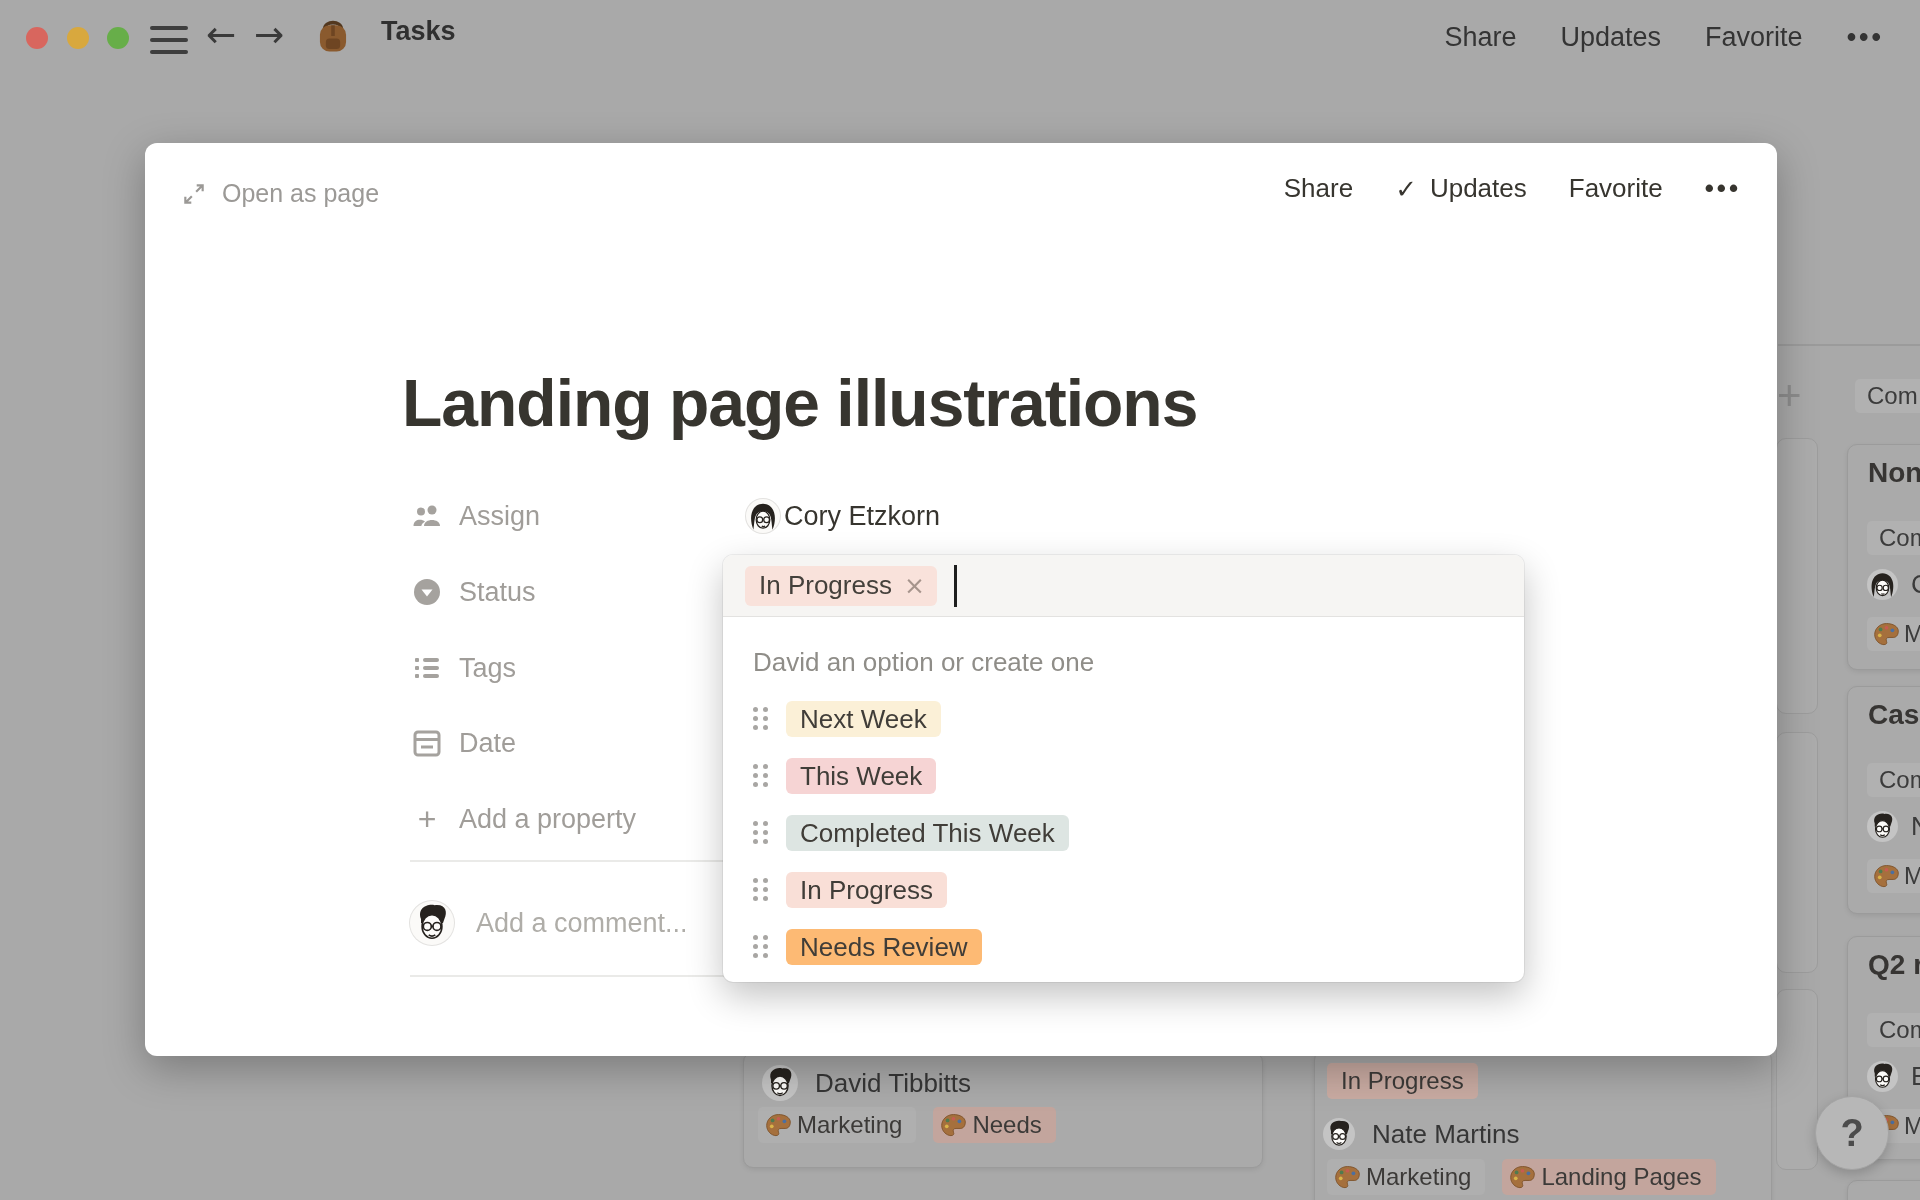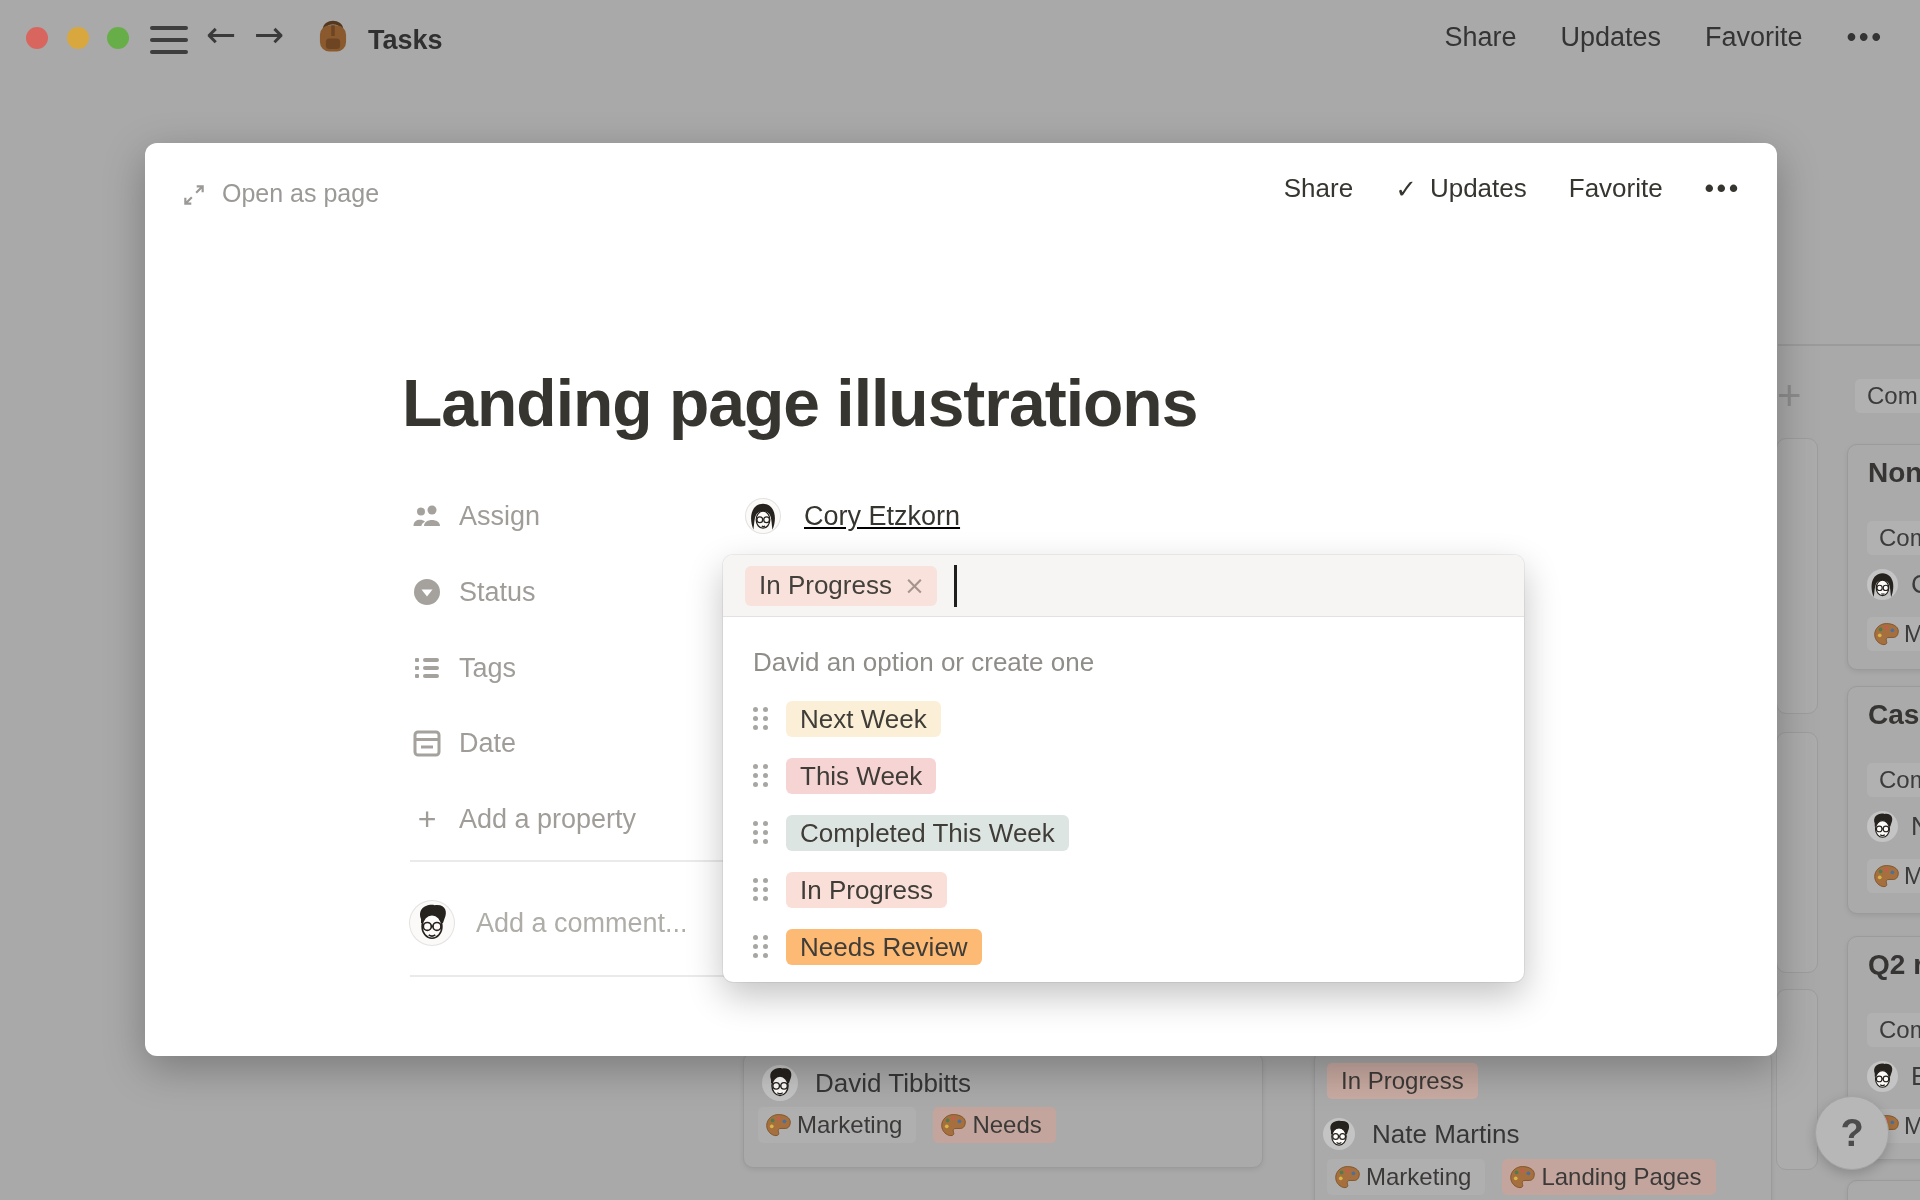--- a/index.html
+++ b/index.html
@@ -12,21 +12,21 @@
   .tl { position:absolute; top:27px; width:22px; height:22px; border-radius:50%; }
   .tl.red { left:26px; background:#D8665E; }
   .tl.yellow { left:67px; background:#D8A83E; }
   .tl.green { left:107px; background:#67AE49; }
   .hamburger { position:absolute; left:150px; top:26px; width:38px; height:28px;
     display:flex; flex-direction:column; justify-content:space-between; cursor:pointer; }
   .hamburger i { display:block; height:4px; border-radius:2px; background:#3E3E3E; }
   .navarrow { position:absolute; top:14px; font-size:36px; color:#3A3A3A; font-family:"DejaVu Sans",sans-serif; }
   .navarrow.back { left:206px; }
   .navarrow.fwd { left:254px; }
-  .crumb { position:absolute; left:314px; top:16px; display:flex; align-items:flex-end; gap:16px; }
+  .crumb { position:absolute; left:314px; top:16px; display:flex; align-items:flex-start; gap:29px; }
   .crumb svg { width:38px; height:40px; }
   .crumb-label { font-size:27px; font-weight:700; color:#303030; }
   .topbar-actions { position:absolute; right:36px; top:22px; display:flex; align-items:center; gap:44px; }
   .topbar-actions span { font-size:27px; color:#343434; cursor:pointer; }
   .dots { letter-spacing:3px; font-weight:700; }
 
   
   .board { position:absolute; inset:0; z-index:1; }
   .board-topline { position:absolute; left:1778px; top:344px; width:142px; height:2px; background:#9B9B9B; }
   .board-plus { position:absolute; left:1777px; top:372px; font-size:42px; font-weight:300; color:#8D8D8D; }
@@ -52,32 +52,32 @@
   .dim-tag { display:inline-flex; align-items:center; gap:5px; height:36px; border-radius:5px;
     font-size:24px; color:#3C3A38; padding:0 14px 0 7px; white-space:nowrap; }
   .help-btn { position:absolute; left:1815px; top:1096px; width:74px; height:74px; border-radius:50%;
     background:#B7B7B7; border:1px solid #A4A4A4; box-shadow:0 4px 12px rgba(0,0,0,0.18);
     display:flex; align-items:center; justify-content:center;
     font-size:38px; font-weight:700; color:#4C4C4C; }
 
   
   .modal { position:absolute; left:145px; top:143px; width:1632px; height:913px; background:#FFFFFF;
     border-radius:12px; box-shadow:0 12px 42px rgba(0,0,0,0.28); z-index:5; }
-  .open-page { position:absolute; left:36px; top:36px; display:flex; align-items:flex-end; gap:15px;
+  .open-page { position:absolute; left:36px; top:36px; display:flex; align-items:center; gap:15px;
     color:#9B9996; font-size:25px; cursor:pointer; }
   .open-page svg { width:26px; height:26px; }
   .modal-actions { position:absolute; right:36px; top:30px; display:flex; align-items:center; gap:42px; }
   .modal-actions .act { font-size:26px; color:#37352F; cursor:pointer; display:flex; align-items:center; gap:13px; }
   .modal-actions .check { font-family:"DejaVu Sans",sans-serif; font-size:26px; color:#37352F; }
   .page-title { position:absolute; left:257px; top:222px; font-size:66px; font-weight:700;
     letter-spacing:-1px; color:#37352F; }
   .prop-row { position:absolute; left:265px; height:40px; display:flex; align-items:center; gap:15px; cursor:pointer; }
   .prop-row svg { width:34px; height:34px; flex:none; }
   .prop-label { font-size:27px; color:#A09D99; }
-  .prop-value { position:absolute; left:601px; height:40px; display:flex; align-items:center; gap:24px; cursor:pointer;text-decoration:underline; }
+  .prop-value { position:absolute; left:601px; height:40px; display:flex; align-items:center; gap:4px; cursor:pointer; }
   .prop-value .name { font-size:27px; color:#37352F; }
   .plus-glyph { width:34px; font-size:32px; color:#A09D99; text-align:center; }
   .hdiv { position:absolute; left:265px; width:1104px; height:2px; background:#EAEAE8; }
   .comment-row { position:absolute; left:265px; top:758px; display:flex; align-items:center; gap:22px; }
   .comment-row .avatar { width:44px; height:44px; box-shadow:0 0 0 1px #E3E2E0; }
   .comment-ph { font-size:27px; color:#AFADA8; }
 
   
   .dropdown { position:absolute; left:723px; top:555px; width:801px; height:427px; background:#FFFFFF;
     border-radius:10px; box-shadow:0 0 0 1px rgba(15,15,15,0.06), 0 14px 36px rgba(0,0,0,0.24); z-index:10; }

